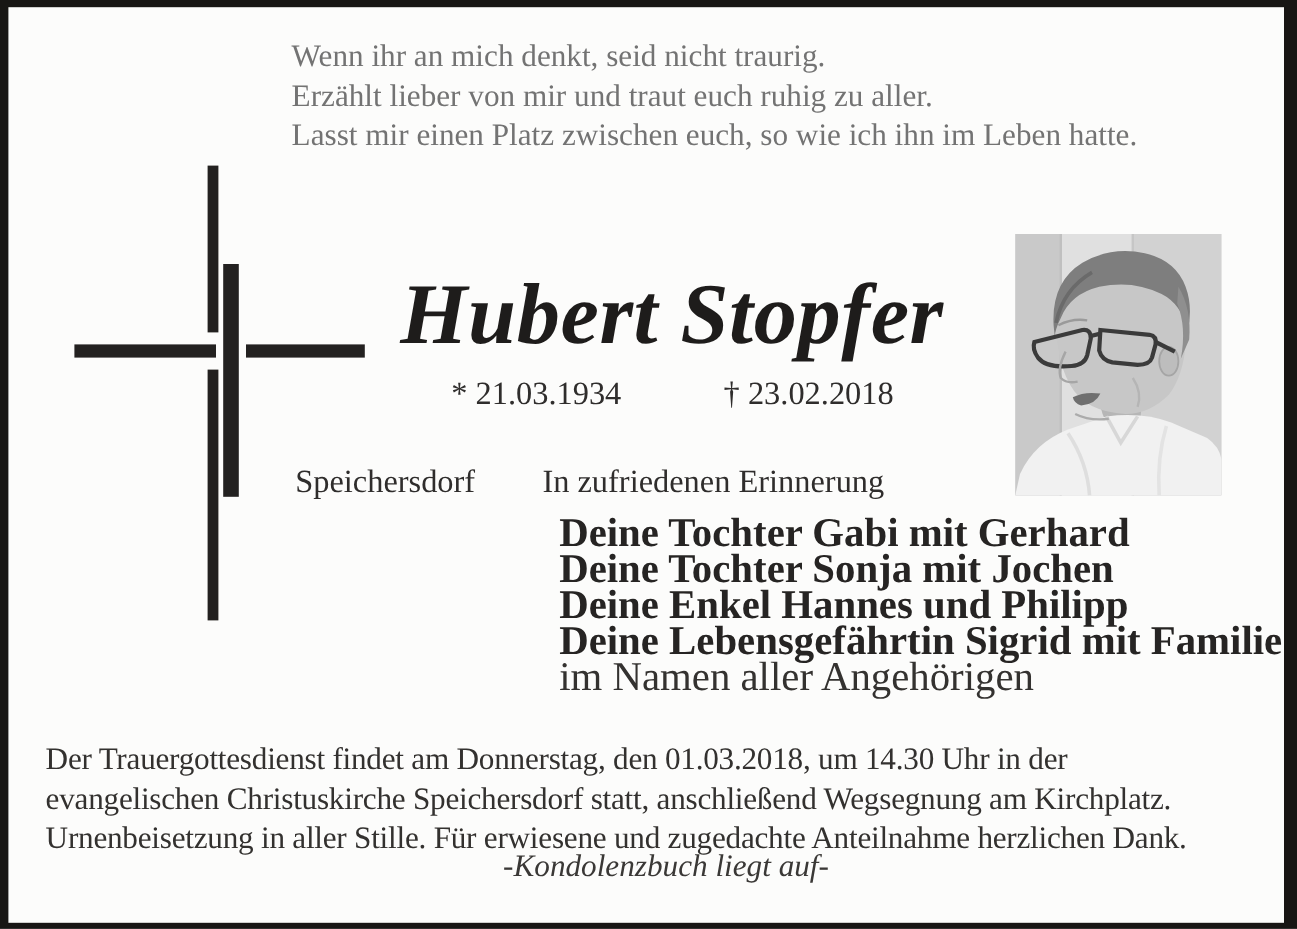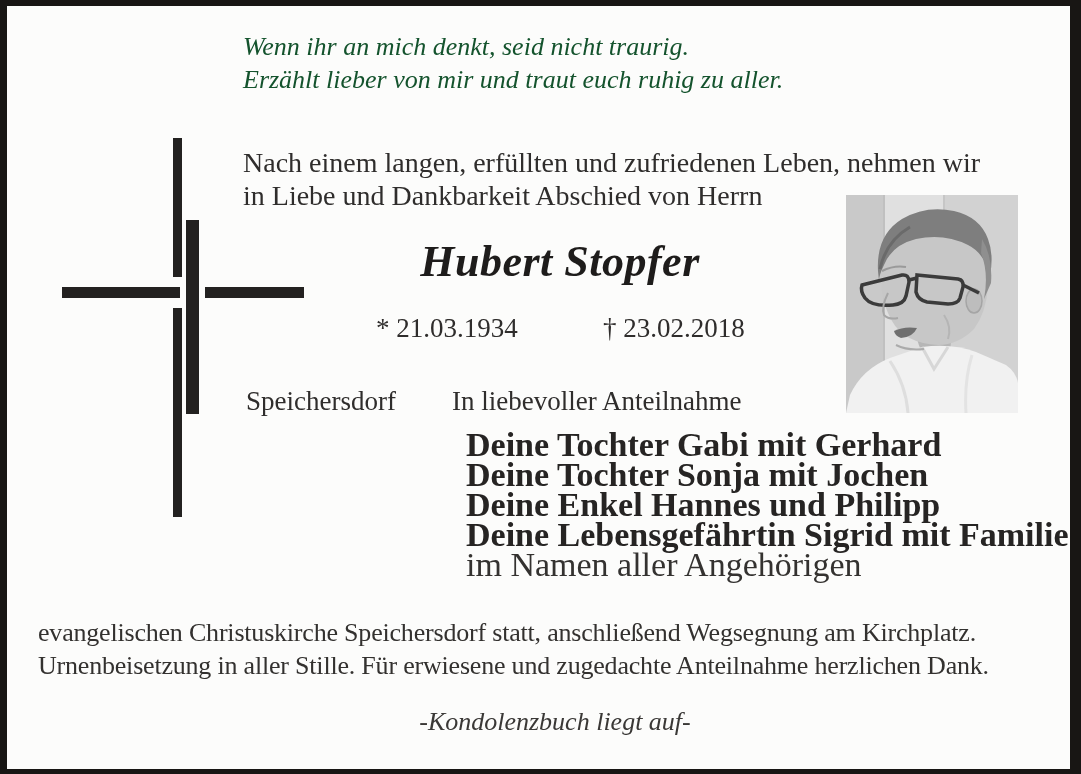--- a/index.html
+++ b/index.html
@@ -15,43 +15,43 @@
     position: absolute;
     left: 7px; top: 6px; right: 11px; bottom: 5px;
     background: #fcfcfb;
     overflow: hidden;
   }
   .line { white-space: nowrap; }
 
   
   .epigraph {
     position: absolute; left: 236px; top: 24px;
-    font-style: italic; font-size: 26px; line-height: 33px;
-    color: #14532d;
+    font-size: 26px; line-height: 33px;
+    color: #737373;
   }
 
   
   .cross-bar { position: absolute; background: #232120; }
   .cross-v1a { left: 166px; top: 132px; width: 9px;  height: 139px; }
   .cross-v1b { left: 166px; top: 302px; width: 9px;  height: 209px; }
   .cross-v2  { left: 179px; top: 214px; width: 13px; height: 194px; }
   .cross-ha  { left: 55px;  top: 281px; width: 118px; height: 11px; }
   .cross-hb  { left: 198px; top: 281px; width: 99px;  height: 11px; }
 
   
   .intro {
     position: absolute; left: 236px; top: 140px;
     font-size: 28px; line-height: 33px; color: #2f2d2c;
   }
 
   
   .name {
     position: absolute; left: 293px; top: 222px; width: 520px;
     text-align: center;
-    font-size: 44px; line-height: 68px;
+    font-size: 72px; line-height: 68px;
     font-weight: bold; font-style: italic;
     color: #1e1c1b;
     letter-spacing: 0.5px;
   }
 
   
   .dates { position: absolute; top: 307px; left: 0; right: 0; height: 32px;
            font-size: 27px; color: #2f2d2c; }
   .birth-date { position: absolute; left: 369px; }
   .death-date { position: absolute; left: 596px; }
@@ -88,34 +88,31 @@
 </style>
 </head>
 <body>
 
 <div class="stage">
   <div class="card">
 
     <div class="epigraph">
       <div class="line">Wenn ihr an mich denkt, seid nicht traurig.</div>
       <div class="line">Erzählt lieber von mir und traut euch ruhig zu aller.</div>
+      <div class="line">Lasst mir einen Platz zwischen euch, so wie ich ihn im Leben hatte.</div>
     </div>
 
     <div>
       <div class="cross-bar cross-v1a"></div>
       <div class="cross-bar cross-v1b"></div>
       <div class="cross-bar cross-v2"></div>
       <div class="cross-bar cross-ha"></div>
       <div class="cross-bar cross-hb"></div>
     </div>
 
-    <div class="intro">
-      <div class="line">Nach einem langen, erfüllten und zufriedenen Leben, nehmen wir</div>
-      <div class="line">in Liebe und Dankbarkeit Abschied von Herrn</div>
-    </div>
 
     <div class="name line">Hubert Stopfer</div>
 
     <div class="dates">
       <span class="birth-date line">* 21.03.1934</span>
       <span class="death-date line">† 23.02.2018</span>
     </div>
 
     <div class="photo">
       <svg width="172" height="218" viewBox="0 0 172 218" xmlns="http://www.w3.org/2000/svg" aria-hidden="true">
@@ -149,32 +146,33 @@
         <path d="M36,76 Q48,70 60,72" fill="none" stroke="#9a9a9a" stroke-width="2"></path>
         <path d="M42,98 Q35,112 38,120 Q43,125 52,123" fill="none" stroke="#a6a6a6" stroke-width="2"></path>
         <path d="M48,136 Q58,131 71,133 Q67,142 55,143 Q49,141 48,136 Z" fill="#6f6f6f"></path>
         <path d="M50,150 Q62,156 78,154" fill="none" stroke="#ababab" stroke-width="2"></path>
         <path d="M98,120 Q106,132 102,144" fill="none" stroke="#b5b5b5" stroke-width="2"></path>
       </svg>
     </div>
 
     <div class="place-row">
       <span class="place line">Speichersdorf</span>
-      <span class="remembrance line">In liebevoller Anteilnahme</span>
+      <span class="remembrance line">In zufriedenen Erinnerung</span>
     </div>
 
     <div class="mourners">
       <div class="bold line">Deine Tochter Gabi mit Gerhard</div>
       <div class="bold line">Deine Tochter Sonja mit Jochen</div>
       <div class="bold line">Deine Enkel Hannes und Philipp</div>
       <div class="bold line">Deine Lebensgefährtin Sigrid mit Familie</div>
       <div class="suffix line">im Namen aller Angehörigen</div>
     </div>
 
     <div class="service">
+      <div class="line">Der Trauergottesdienst findet am Donnerstag, den 01.03.2018, um 14.30 Uhr in der</div>
       <div class="line">evangelischen Christuskirche Speichersdorf statt, anschließend Wegsegnung am Kirchplatz.</div>
       <div class="line">Urnenbeisetzung in aller Stille. Für erwiesene und zugedachte Anteilnahme herzlichen Dank.</div>
     </div>
 
     <div class="condolence line">-Kondolenzbuch liegt auf-</div>
 
   </div>
 </div>
 
 </body></html>

